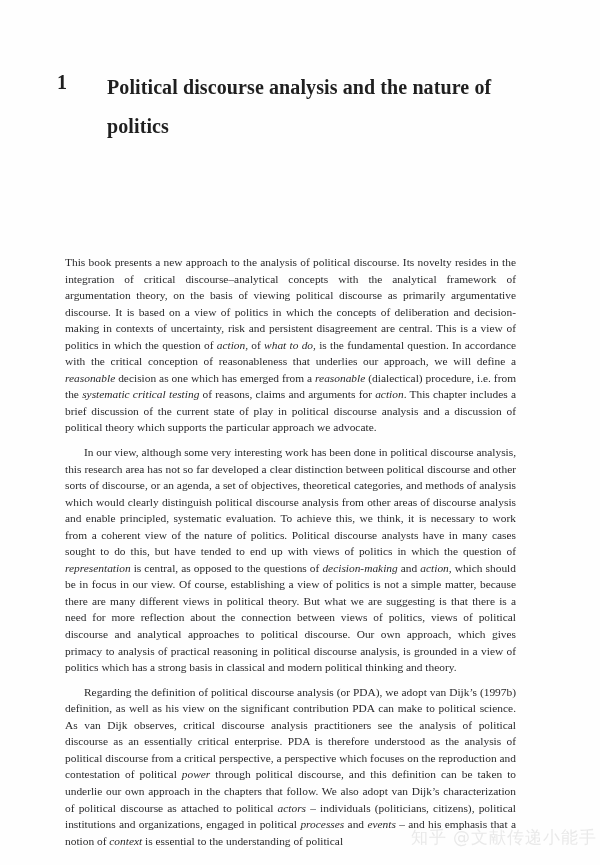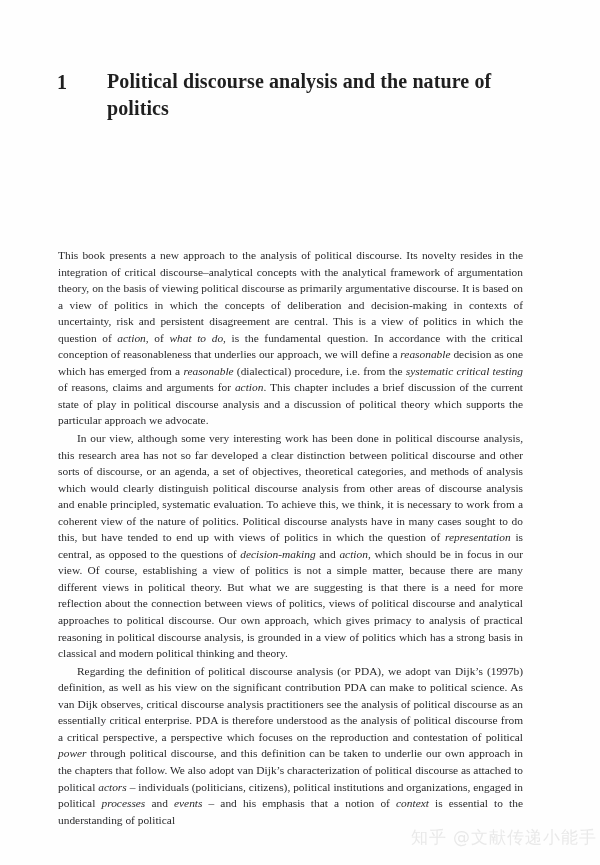--- a/index.html
+++ b/index.html
@@ -39,41 +39,41 @@
     line-height: 29px;
     color: #1f1f1f;
     width: 50px;
     flex: 0 0 50px;
     letter-spacing: 0px;
   }
   .chapter-title {
     font-family: "Liberation Serif", "DejaVu Serif", serif;
     font-weight: bold;
     font-size: 20px;
-    line-height: 27px;
+    line-height: 39px;
     color: #1f1f1f;
     letter-spacing: 0.1px;
     max-width: 400px;
   }
 
   
   .body-block {
     position: absolute;
     left: 57px;
     top: 246px;
     width: 467px;
     font-size: 11.4px;
     line-height: 16.55px;
     color: #29292b;
     text-align: justify;
     text-justify: inter-word;
     hyphens: manual;
   }
   .body-block p {
-    margin: 1px;
+    margin: 8px;
     text-align: justify;
     text-indent: 0;
   }
   .body-block p.indented {
     text-indent: 19px;
   }
   .body-block i {
     font-style: italic;
   }
 

